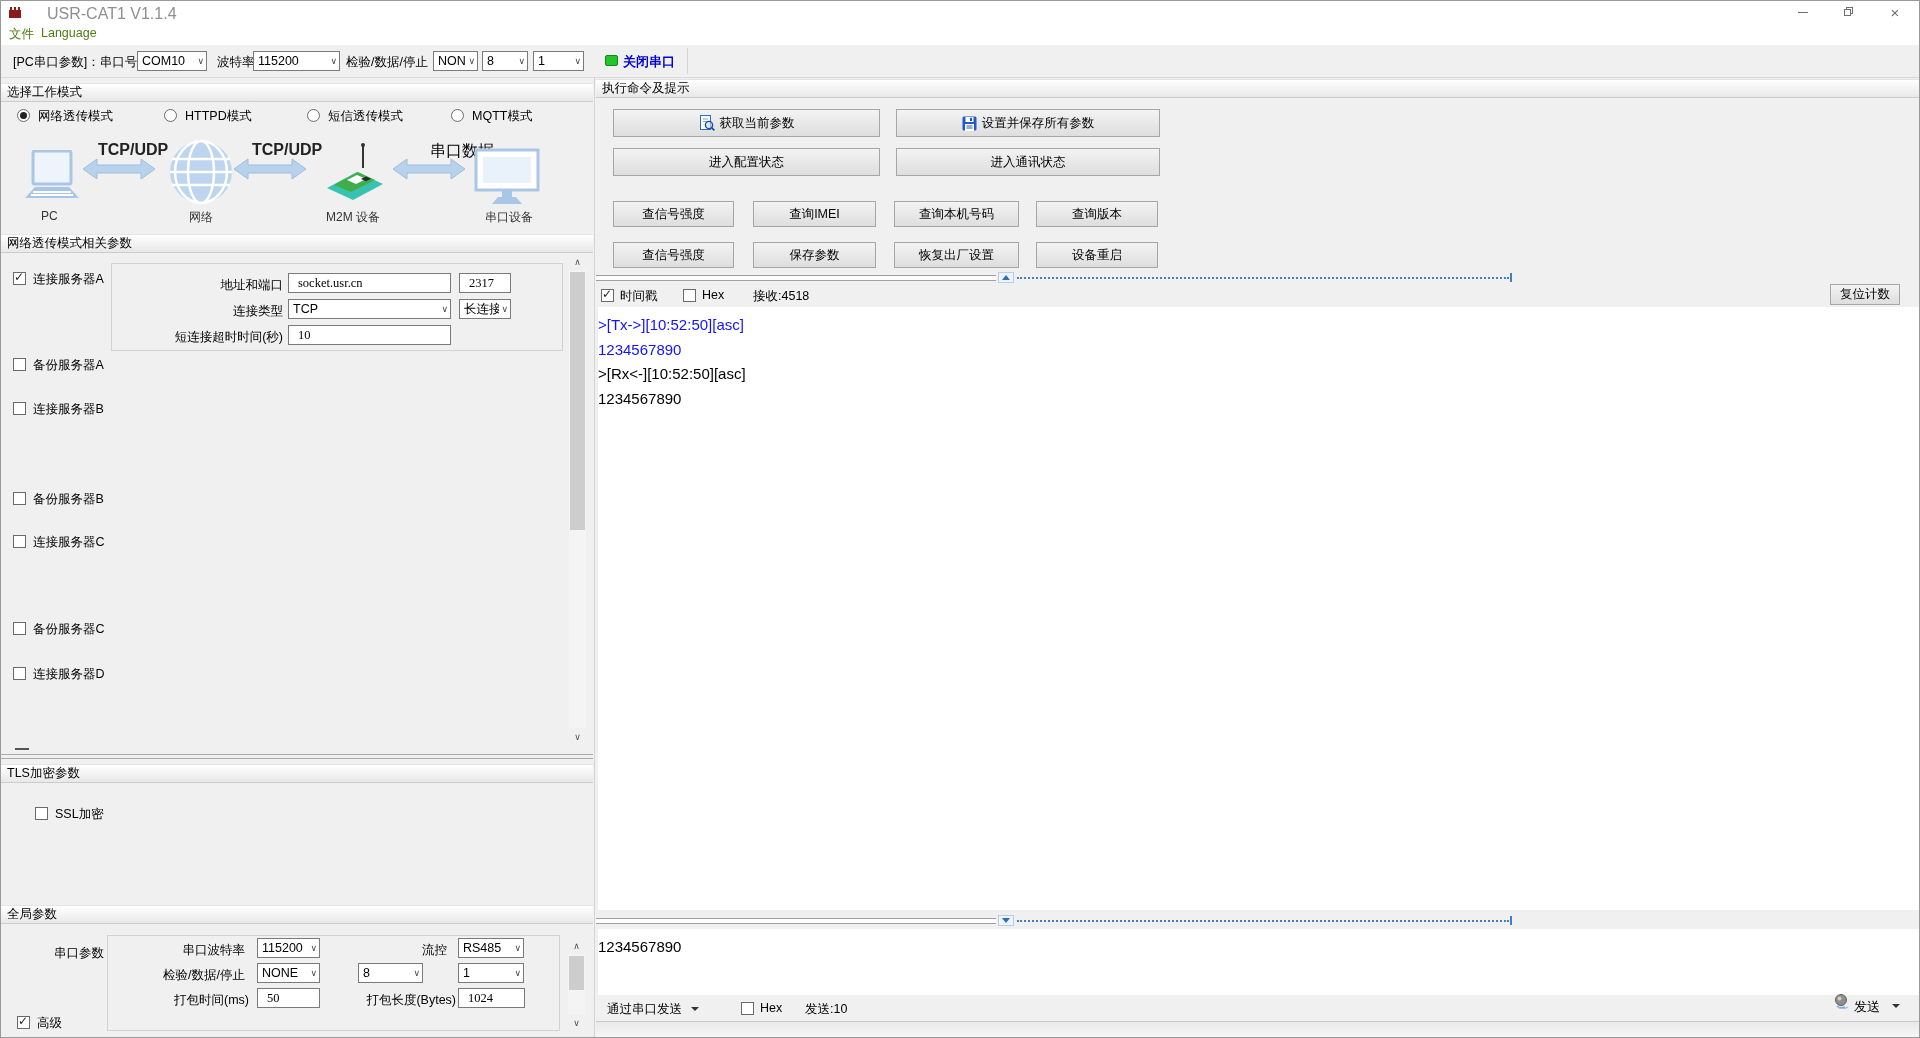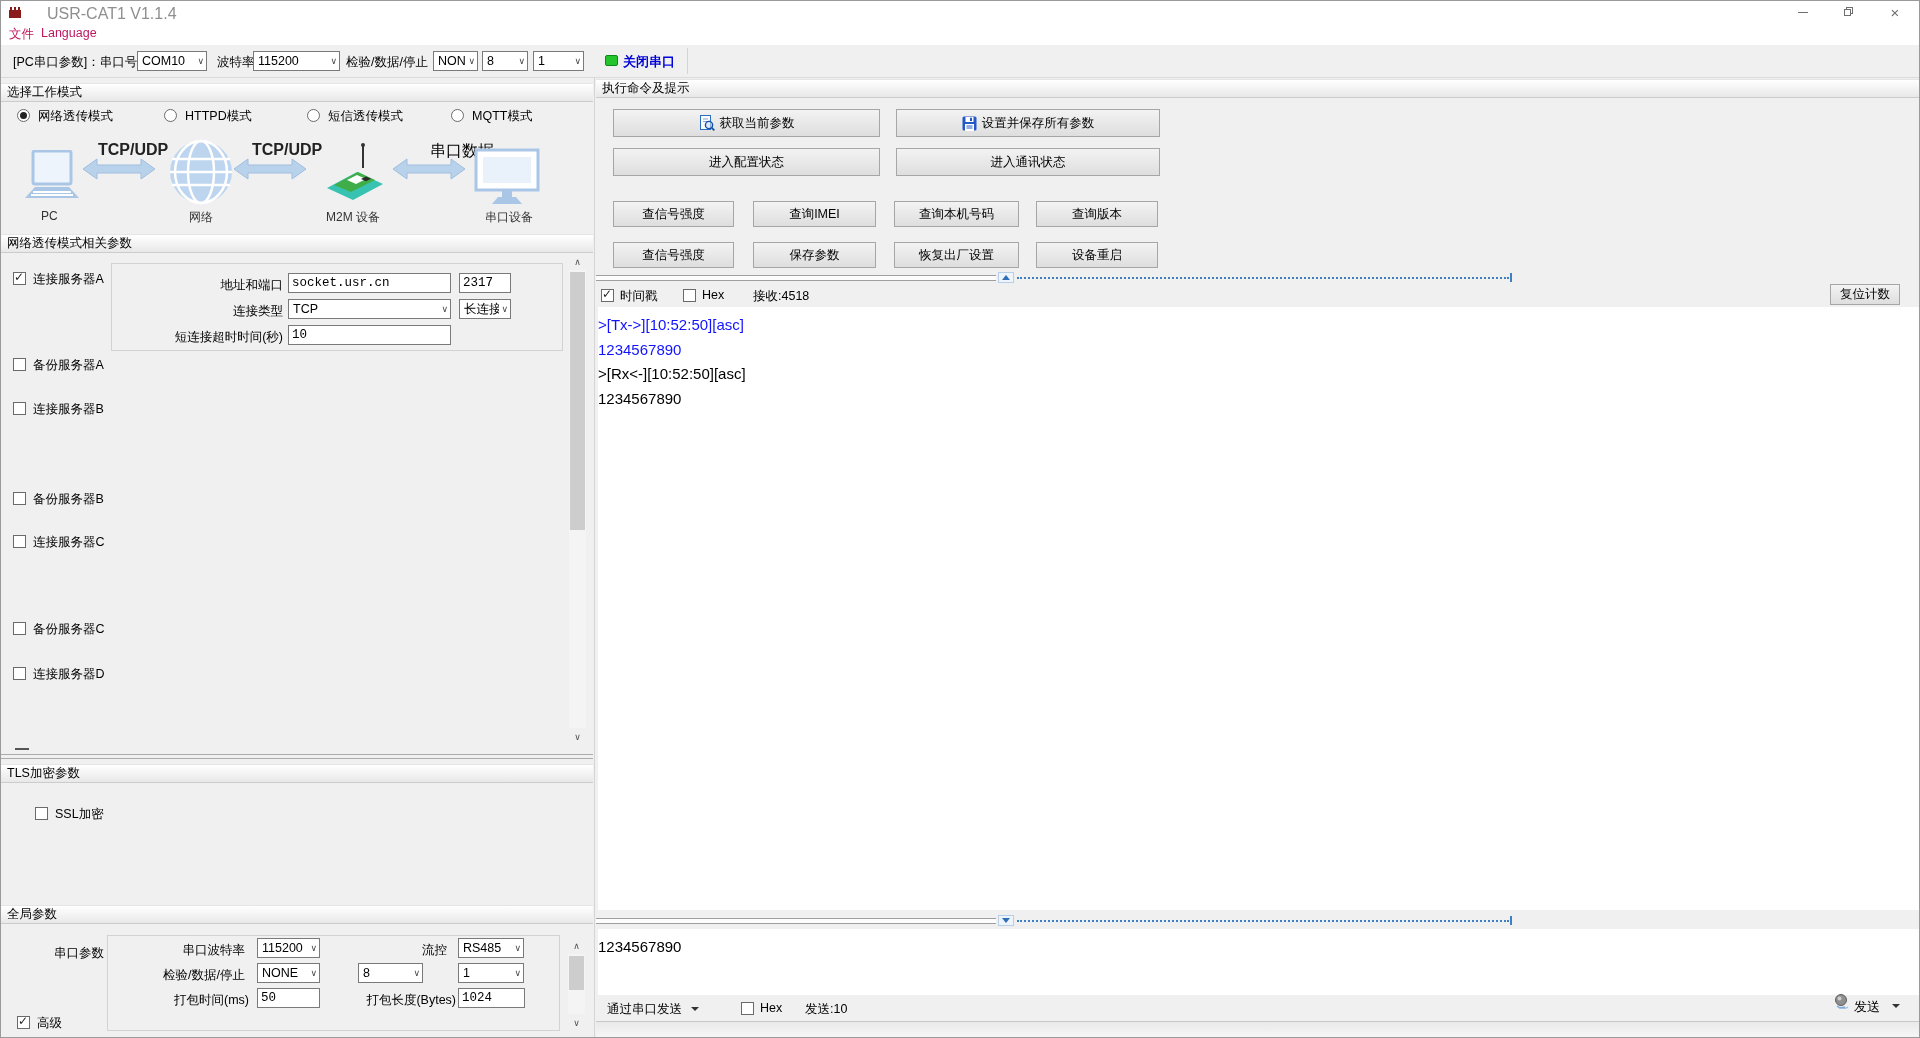--- a/index.html
+++ b/index.html
@@ -5,28 +5,28 @@
   html,body{margin:0;padding:0;background:#f0f0f0;font-family:"Liberation Sans","DejaVu Sans",sans-serif;font-size:12.5px;color:#000;}
   #win{position:relative;width:1920px;height:1038px;background:#f0f0f0;overflow:hidden;border:1px solid #9a9a9a;box-sizing:border-box;}
   .abs{position:absolute;}
   .lb{position:absolute;white-space:nowrap;font-size:12.5px;color:#000;}
   .lbr{position:absolute;white-space:nowrap;font-size:12.5px;color:#000;text-align:right;}
   
   .titlebar{position:absolute;left:0;top:0;width:100%;height:22px;background:#ffffff;}
   .title-text{position:absolute;left:26px;top:4px;font-size:16px;color:#8f8f8f;margin-left:20px;}
   .wbtn{position:absolute;top:0;width:46px;height:22px;display:flex;align-items:center;justify-content:center;color:#6e6e6e;font-size:13px;}
   .menubar{position:absolute;left:0;top:22px;width:100%;height:22px;background:#ffffff;}
-  .menu-item{position:absolute;top:3px;font-size:12.5px;color:#be185d;}
+  .menu-item{position:absolute;top:3px;font-size:12.5px;color:#4d7c0f;}
   
   .toolbar{position:absolute;left:0;top:44px;width:100%;height:32px;background:#f0f0f0;border-bottom:1px solid #dadada;}
   
   .combo{position:absolute;height:20px;background:#fff;border:1px solid #7a7a7a;box-sizing:border-box;display:flex;align-items:center;padding:0 2px 0 4px;font-size:12.5px;}
   .combo .tx{flex:1;overflow:hidden;white-space:nowrap;}
   .combo .chev{color:#444;font-size:9px;margin-left:2px;}
-  .tinput{position:absolute;height:20px;background:#fff;border:1px solid #7a7a7a;box-sizing:border-box;padding:0 3px;font-family:Liberation Mono, monospace;font-size:12.5px;}
+  .tinput{position:absolute;height:20px;background:#fff;border:1px solid #7a7a7a;box-sizing:border-box;padding:0 9px;font-family:Liberation Serif, serif;font-size:12.5px;}
   .btn{position:absolute;background:linear-gradient(#f3f3f3,#dedede);border:1px solid #a6a6a6;box-sizing:border-box;display:flex;align-items:center;justify-content:center;font-size:12.5px;gap:5px;}
   .ghead{position:absolute;height:19px;background:linear-gradient(#ffffff,#e8e8e8);border-top:1px solid #e5e5e5;border-bottom:1px solid #cccccc;display:flex;align-items:center;padding-left:6px;box-sizing:border-box;font-size:12.5px;}
   .cb{position:absolute;width:13px;height:13px;background:#fff;border:1px solid #6a6a6a;box-sizing:border-box;}
   .cb.on::after{content:"\2713";position:absolute;left:0px;top:-3px;font-size:12px;font-weight:bold;color:#1c1c1c;}
   .rd{position:absolute;width:13px;height:13px;background:#fff;border:1px solid #6a6a6a;border-radius:50%;box-sizing:border-box;}
   .rd.on::after{content:"";position:absolute;left:2px;top:2px;width:7px;height:7px;background:#222;border-radius:50%;}
   .panel{position:absolute;border:1px solid #d2d2d2;box-sizing:border-box;}
   
   .sbtrack{position:absolute;width:17px;background:#f4f4f4;}
   .sbtn{position:absolute;width:17px;height:17px;background:#f0f0f0;color:#4f4f4f;font-size:9px;display:flex;align-items:center;justify-content:center;}

